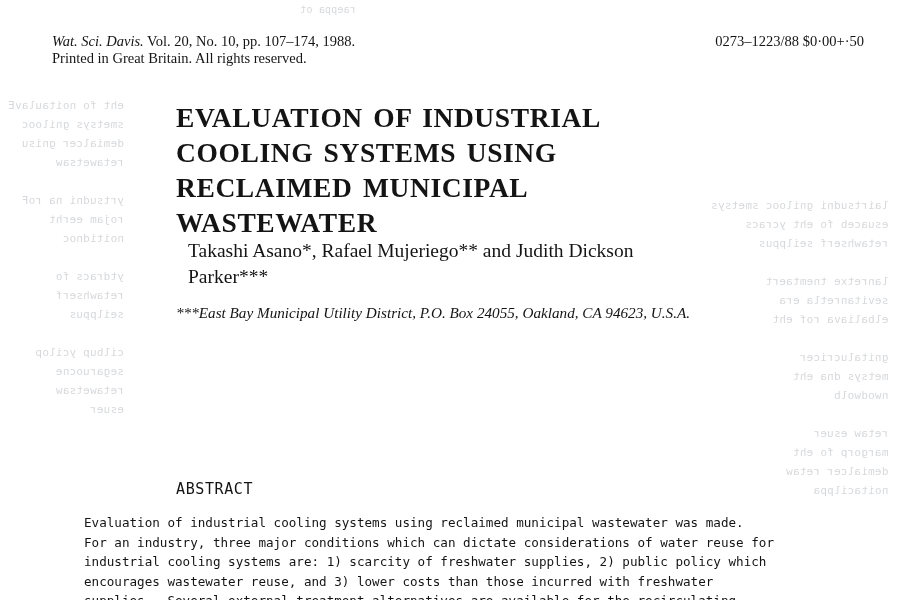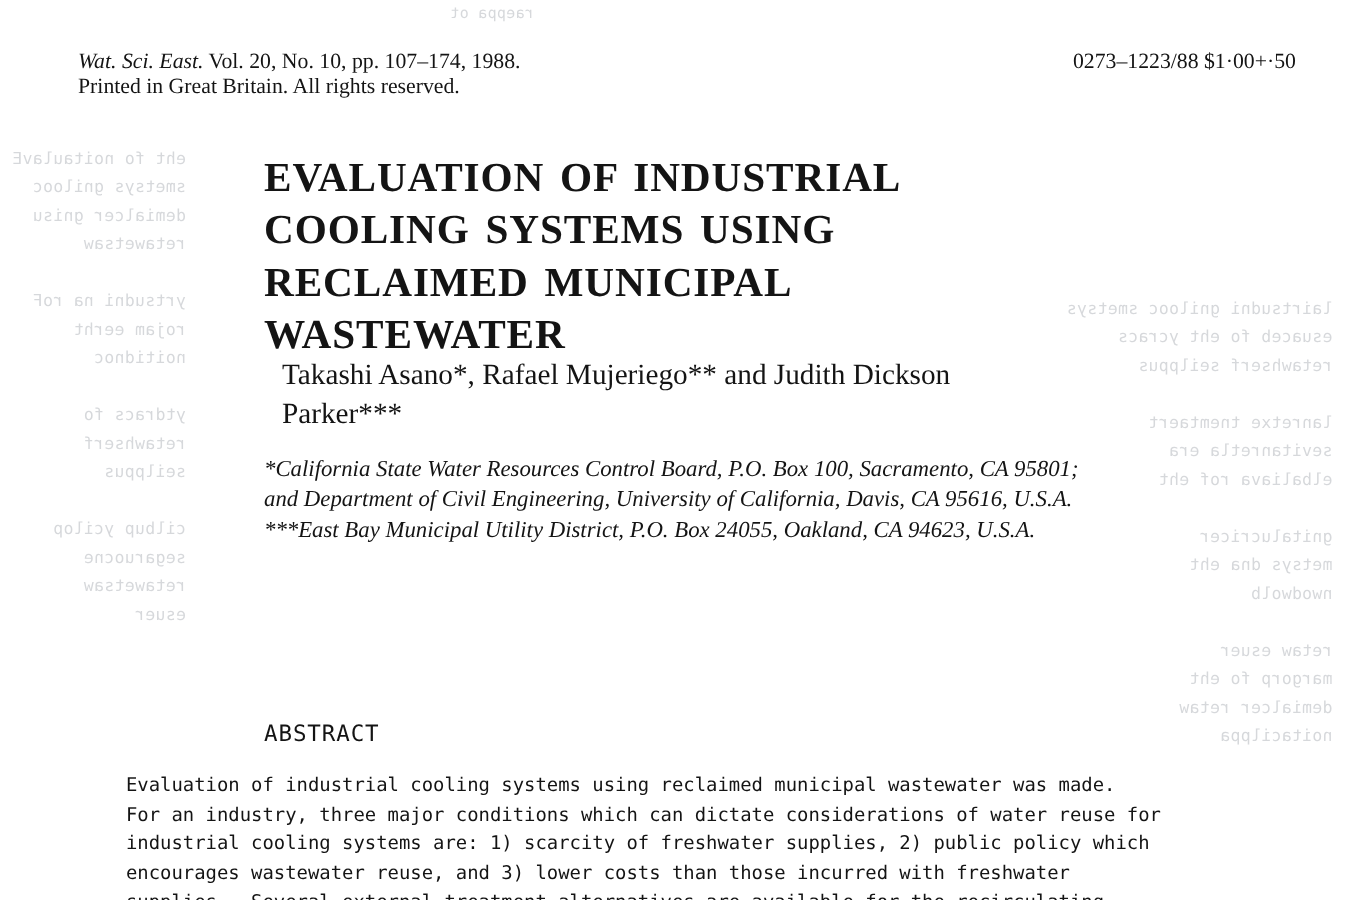--- a/index.html
+++ b/index.html
@@ -152,34 +152,33 @@
 metsys dna eht
 nwodwolb
 
 retaw esuer
 margorp fo eht
 demialcer retaw
 noitacilppa</div>
 
   <div class="hdr">
     <div class="hdr-left">
-      <div class="l1"><i>Wat. Sci. East.</i><span> Vol. 20, No. 10, pp. 107–174, 1988.</span></div>
+      <div class="l1"><i>Wat. Sci. Davis.</i><span> Vol. 20, No. 10, pp. 107–174, 1988.</span></div>
       <div class="l2">Printed in Great Britain. All rights reserved.</div>
     </div>
     <div class="hdr-right">
-      <div>0273–1223/88 $1·00+·50</div>
+      <div>0273–1223/88 $0·00+·50</div>
     </div>
   </div>
 
   <h1 class="title">EVALUATION OF INDUSTRIAL COOLING SYSTEMS USING RECLAIMED MUNICIPAL WASTEWATER</h1>
 
   <div class="authors">Takashi Asano*, Rafael Mujeriego** and Judith Dickson Parker***</div>
 
   <div class="affil">
-    <p>*California State Water Resources Control Board, P.O. Box 100, Sacramento, CA 95801; and Department of Civil Engineering, University of California, Davis, CA 95616, U.S.A.</p>
     <p>***East Bay Municipal Utility District, P.O. Box 24055, Oakland, CA 94623, U.S.A.</p>
   </div>
 
   <div class="abstract-head">ABSTRACT</div>
 
   <div class="abstract-body">Evaluation of industrial cooling systems using reclaimed municipal wastewater was made.
 For an industry, three major conditions which can dictate considerations of water reuse for
 industrial cooling systems are: 1) scarcity of freshwater supplies, 2) public policy which
 encourages wastewater reuse, and 3) lower costs than those incurred with freshwater
 supplies.  Several external treatment alternatives are available for the recirculating,</div>

